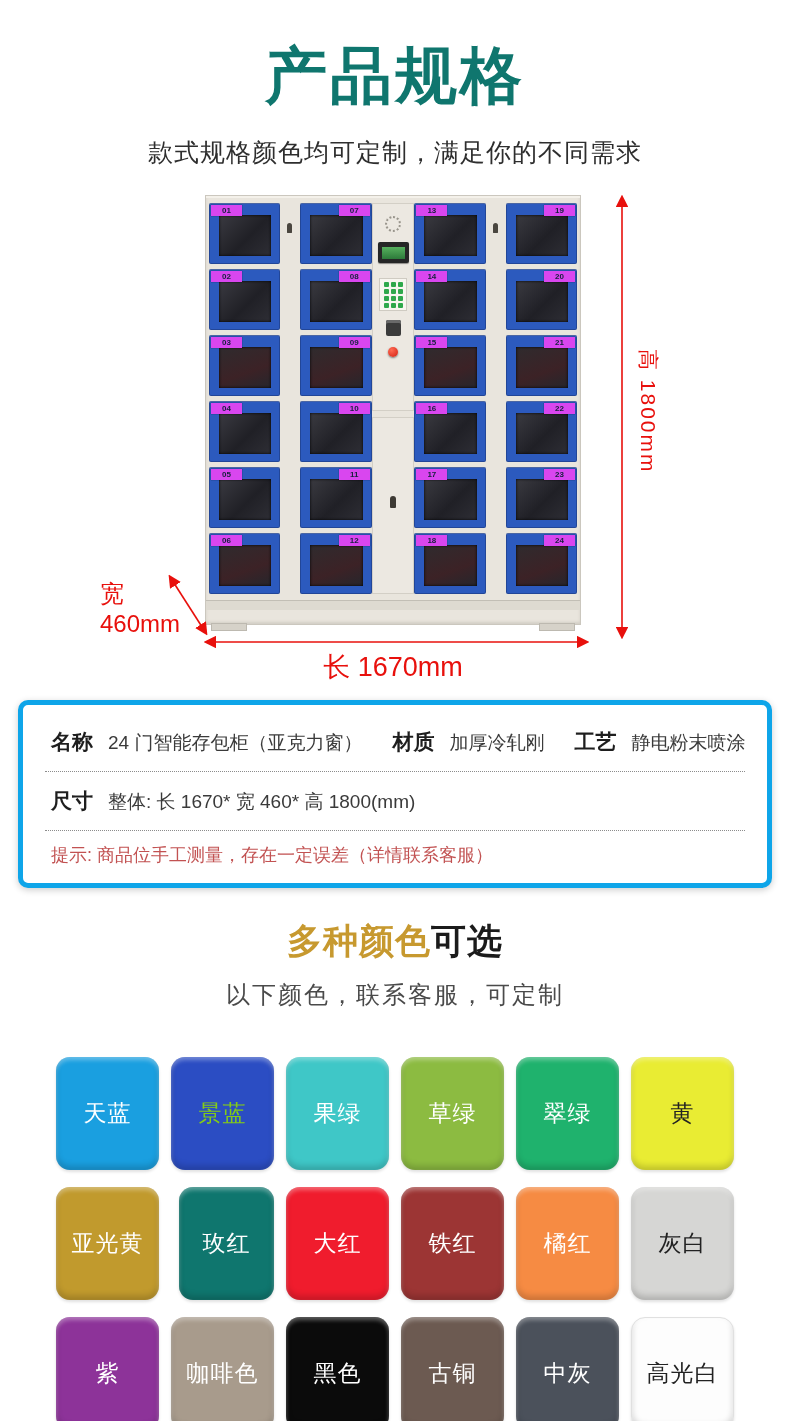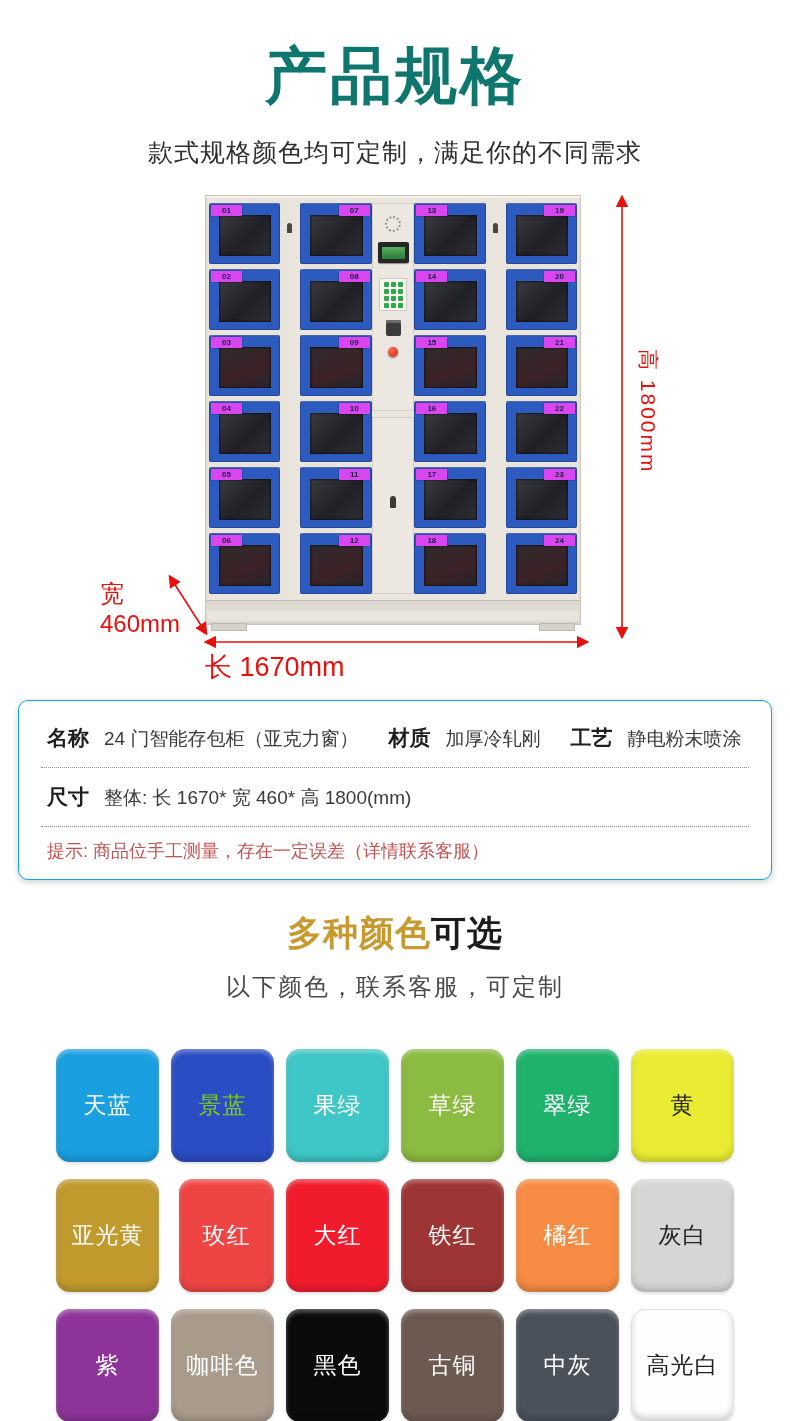--- a/index.html
+++ b/index.html
@@ -88,26 +88,26 @@
   .foot { position:absolute; bottom:-7px; width:36px; height:8px; background:#d6d2c9; border:1px solid #bdb9b0; }
   .foot-l { left:5px; } .foot-r { right:5px; }
 
   .dim-svg { position:absolute; left:0; top:0; }
   .dim-label { position:absolute; color:#e8100c; }
   .dim-h {
     left:634px; top:166px; writing-mode:vertical-rl; text-orientation:sideways;
     font-size:21px; letter-spacing:2px;
   }
   .dim-w { left:100px; top:396px; font-size:24px; line-height:1.25; }
-  .dim-l { left:205px; top:466px; width:376px; font-size:27px; }
+  .dim-l { left:205px; top:466px; width:376px; text-align:center; font-size:27px; }
 
   
   .spec-card {
     margin:12px 18px 0; padding:8px 22px 10px; background:#fff;
-    border:1px solid #0ea5e9; border-radius:10px;
+    border:5px solid #0ea5e9; border-radius:10px;
     box-shadow:0 2px 7px rgba(0,0,0,.20);
   }
   .spec-row {
     display:flex; align-items:baseline; flex-wrap:nowrap;
     padding:15px 6px; border-bottom:1px dotted #8c8c8c;
   }
   .spec-pair { display:flex; align-items:baseline; margin-right:30px; }
   .spec-pair:last-child { margin-right:0; }
   .spec-label { font-size:21px; font-weight:bold; color:#1e1e1e; margin-right:15px; white-space:nowrap; }
   .spec-value { font-size:19px; color:#3a3a3a; white-space:nowrap; }
@@ -334,21 +334,21 @@
   </h2>
   <div class="colors-sub">以下颜色，联系客服，可定制</div>
   <div class="swatch-grid" id="swatch-grid">
       <div class="swatch" style="background: rgb(26, 159, 224); color: rgb(255, 255, 255);">天蓝</div>
       <div class="swatch" style="background: rgb(43, 77, 195); color: #84cc16;">景蓝</div>
       <div class="swatch" style="background: rgb(63, 199, 199); color: rgb(255, 255, 255);">果绿</div>
       <div class="swatch" style="background: rgb(140, 187, 65); color: rgb(255, 255, 255);">草绿</div>
       <div class="swatch" style="background: rgb(31, 178, 109); color: rgb(255, 255, 255);">翠绿</div>
       <div class="swatch" style="background: rgb(233, 236, 51); color: rgb(34, 34, 34);">黄</div>
       <div class="swatch" style="background: rgb(193, 154, 45); color: rgb(255, 255, 255);">亚光黄</div>
-      <div class="swatch" style="background: #ef4444; color: rgb(255, 255, 255); margin-left: 8px;">玫红</div>
+      <div class="swatch" style="background: #0f766e; color: rgb(255, 255, 255); margin-left: 8px;">玫红</div>
       <div class="swatch" style="background: rgb(240, 28, 45); color: rgb(255, 255, 255);">大红</div>
       <div class="swatch" style="background: rgb(156, 53, 52); color: rgb(255, 255, 255);">铁红</div>
       <div class="swatch" style="background: rgb(246, 139, 67); color: rgb(255, 255, 255);">橘红</div>
       <div class="swatch" style="background: rgb(214, 214, 212); color: rgb(34, 34, 34);">灰白</div>
       <div class="swatch" style="background: rgb(141, 51, 153); color: rgb(255, 255, 255);">紫</div>
       <div class="swatch" style="background: rgb(168, 155, 140); color: rgb(255, 255, 255);">咖啡色</div>
       <div class="swatch" style="background: rgb(11, 11, 11); color: rgb(255, 255, 255);">黑色</div>
       <div class="swatch" style="background: rgb(108, 90, 81); color: rgb(255, 255, 255);">古铜</div>
       <div class="swatch" style="background: rgb(75, 81, 91); color: rgb(255, 255, 255);">中灰</div>
       <div class="swatch bordered" style="background: rgb(253, 253, 253); color: rgb(34, 34, 34);">高光白</div>

